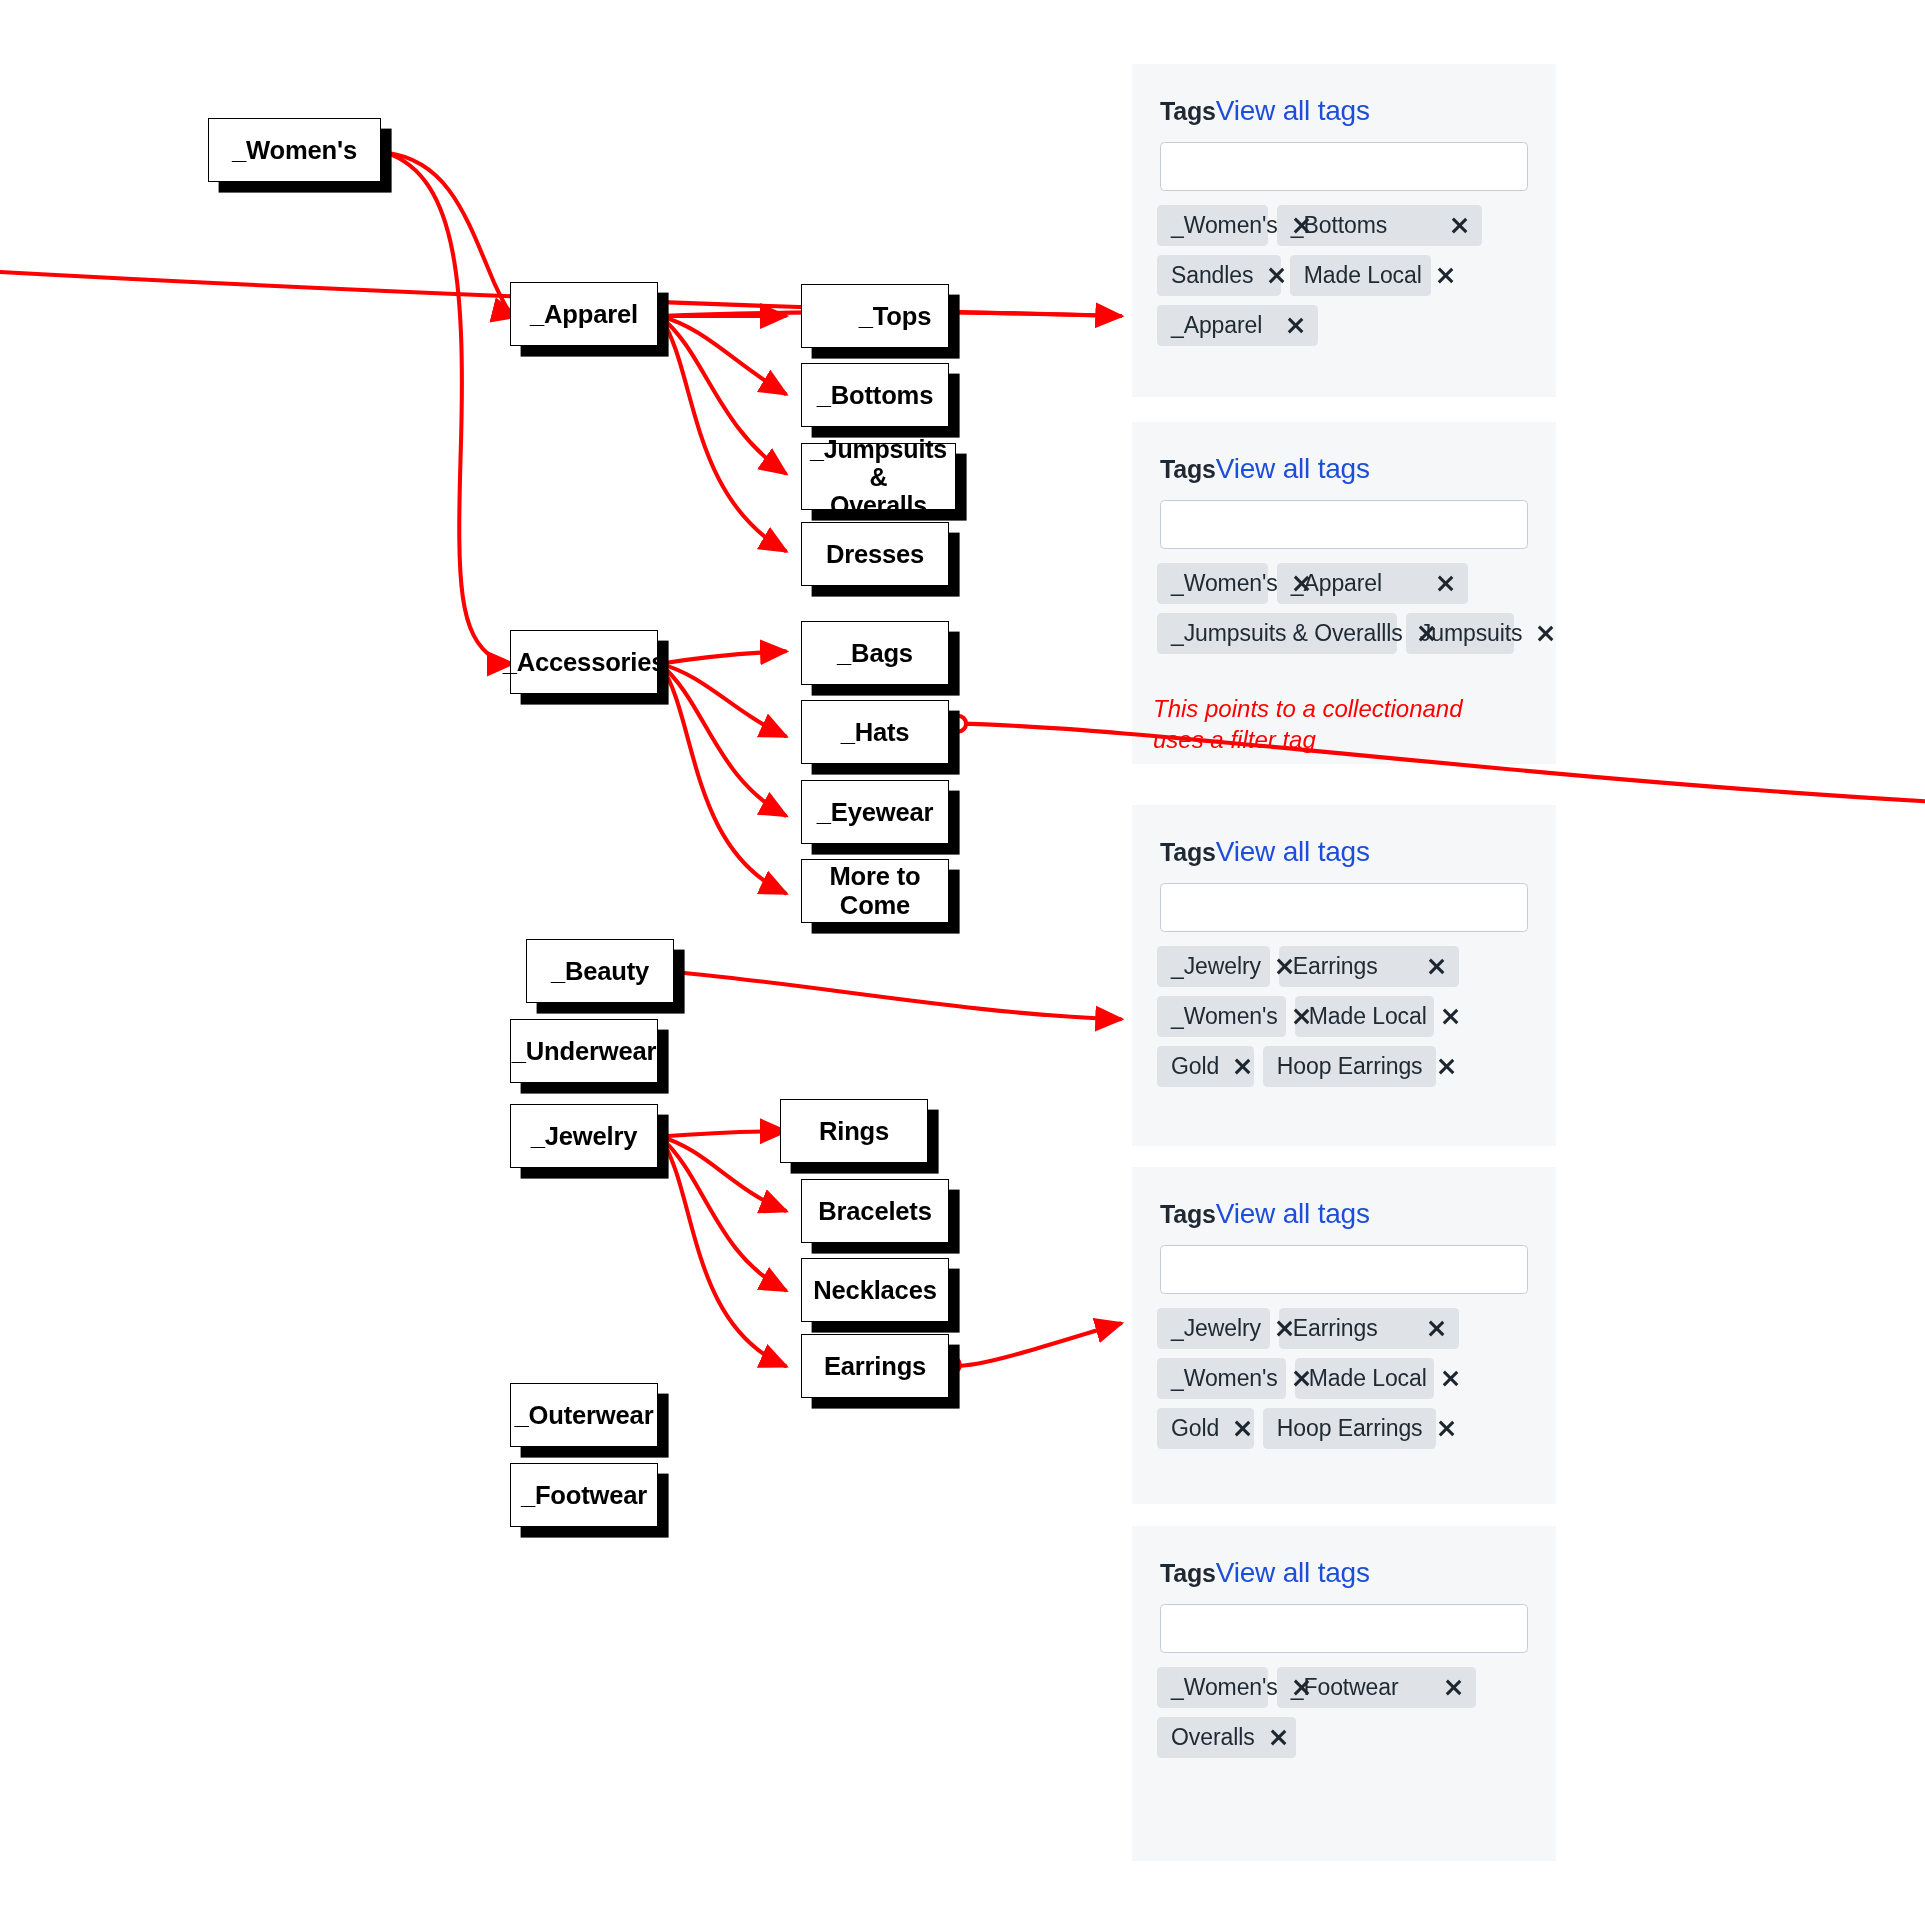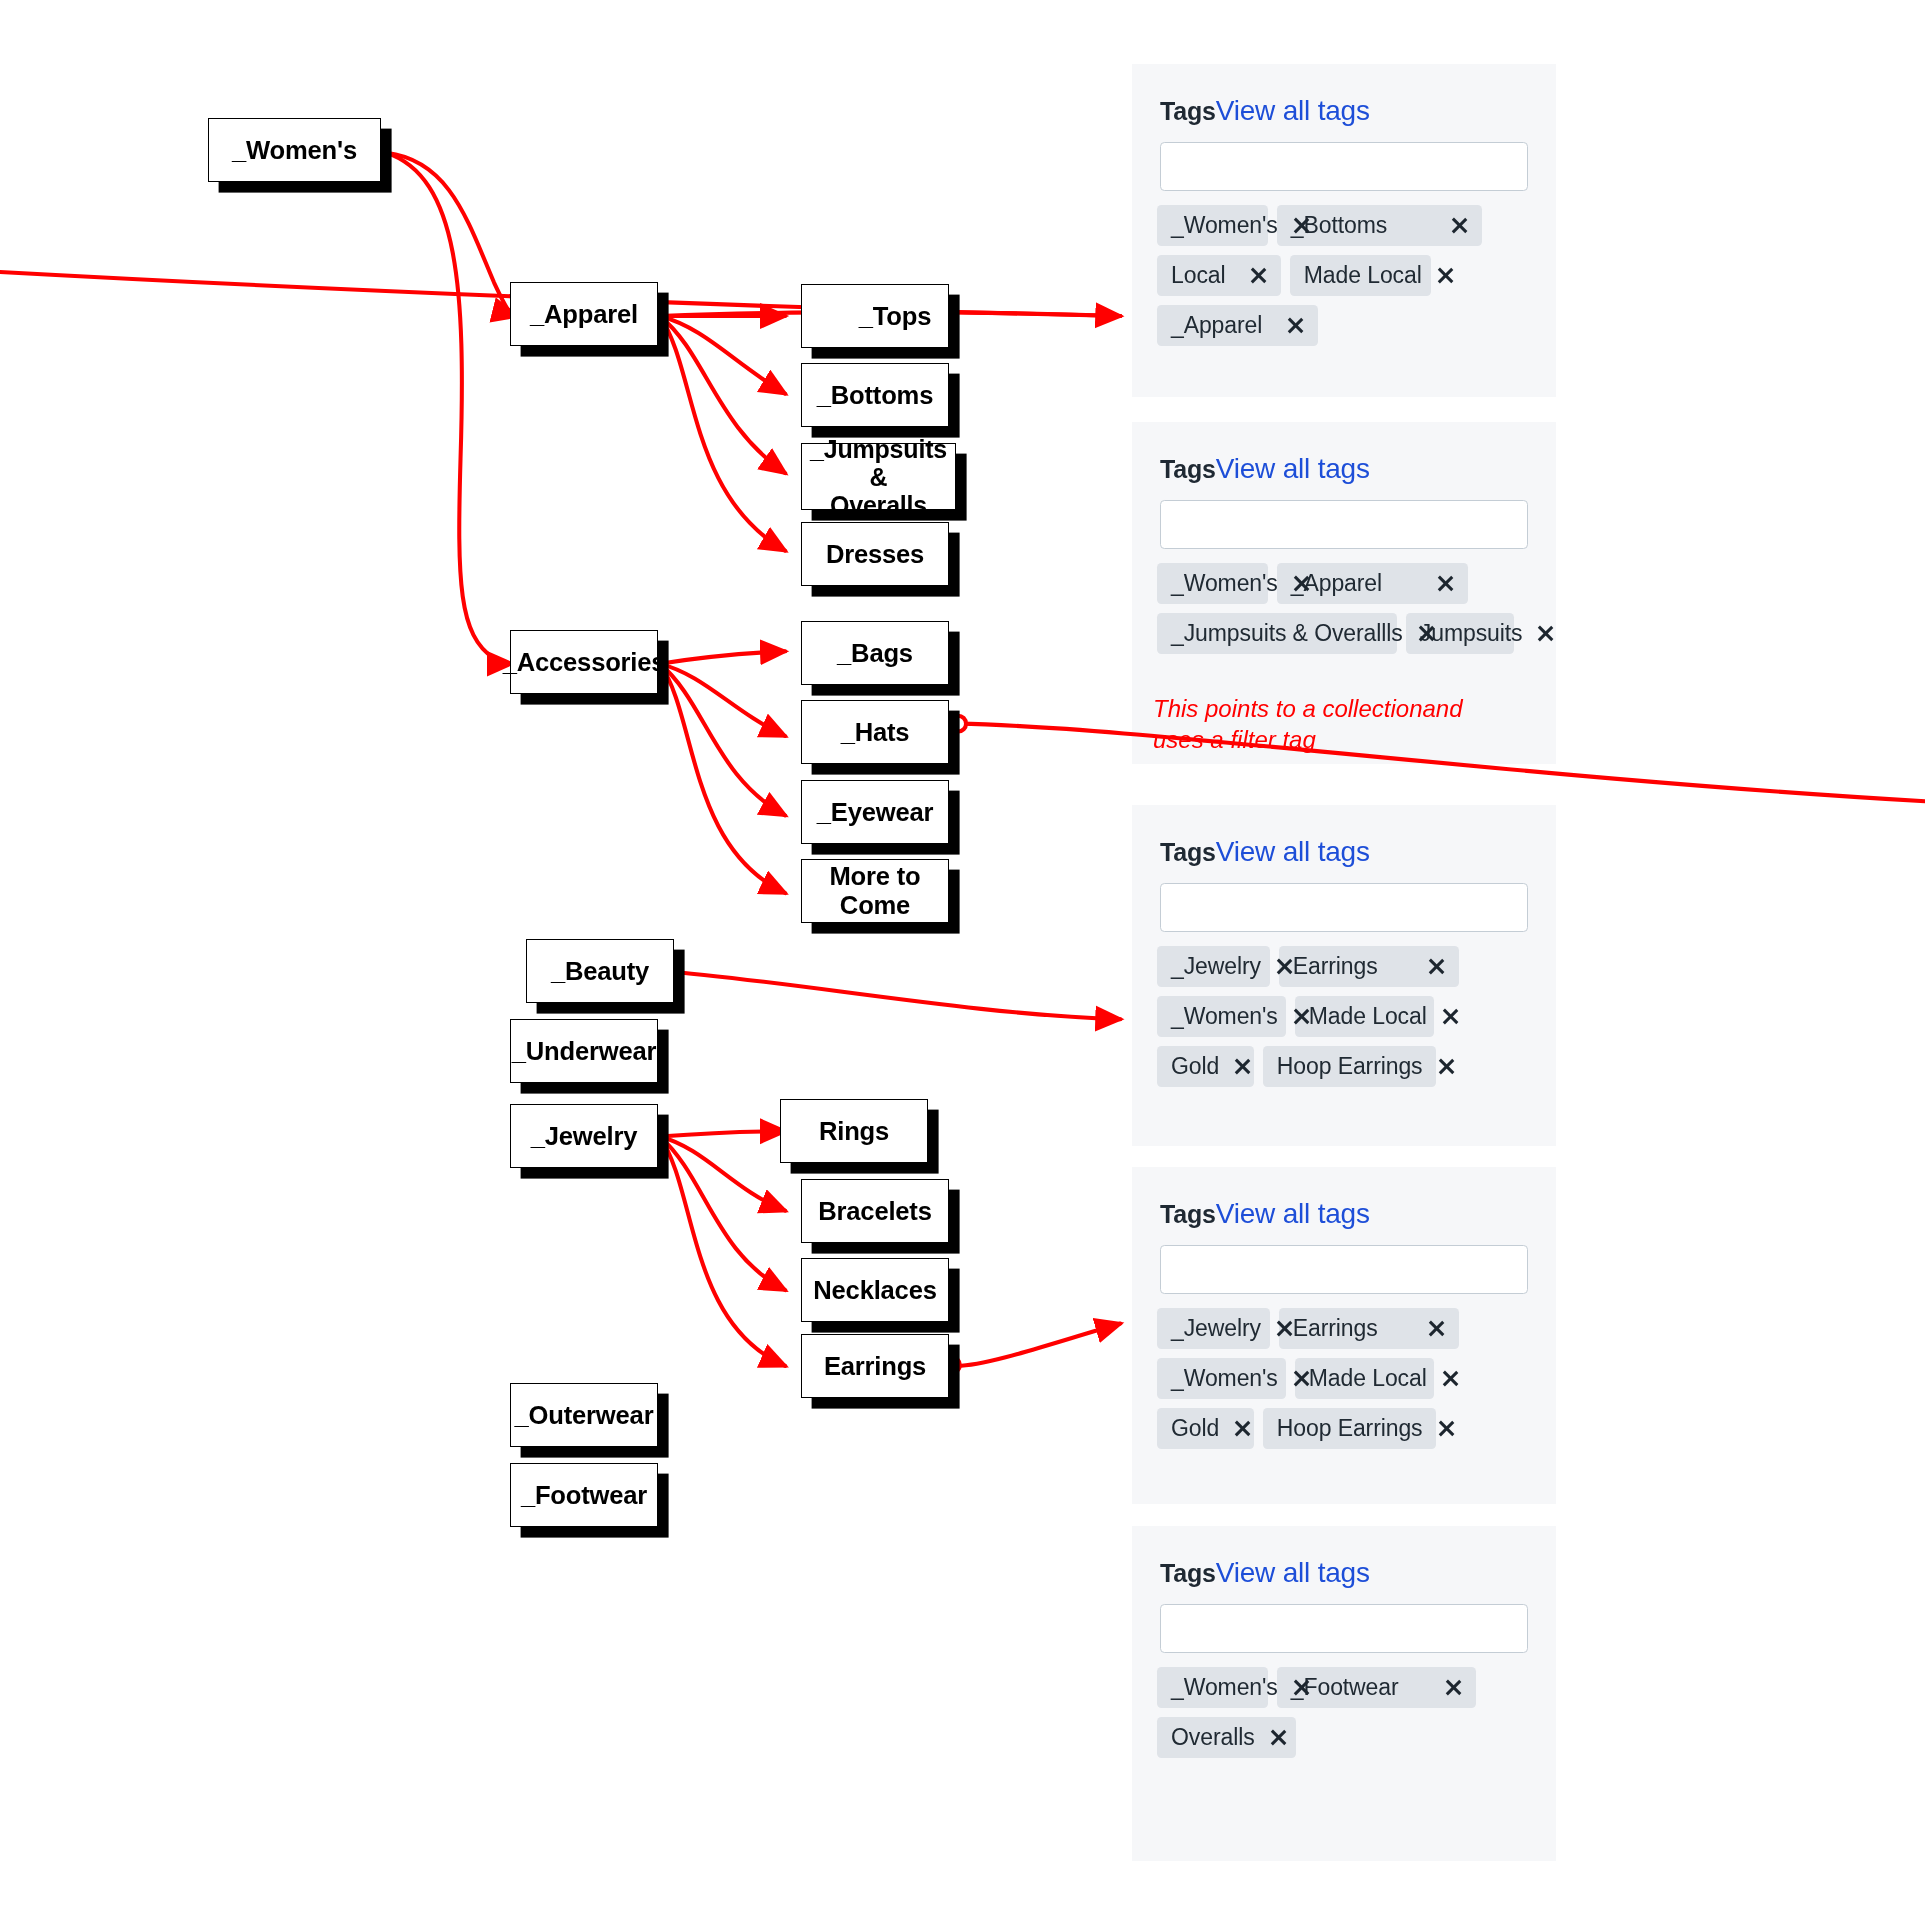--- a/index.html
+++ b/index.html
@@ -168,21 +168,21 @@
     <div class="chips">
       <span class="chip" style="width:111px;">
         <span class="chip-label">_Women's</span>
         <span class="chip-x"></span>
       </span>
       <span class="chip" style="width:205px;">
         <span class="chip-label">_Bottoms</span>
         <span class="chip-x"></span>
       </span>
       <span class="chip" style="width:124px;">
-        <span class="chip-label">Local</span>
+        <span class="chip-label">Sandles</span>
         <span class="chip-x"></span>
       </span>
       <span class="chip" style="width:141px;">
         <span class="chip-label">Made Local</span>
         <span class="chip-x"></span>
       </span>
       <span class="chip" style="width:161px;">
         <span class="chip-label">_Apparel</span>
         <span class="chip-x"></span>
       </span>

